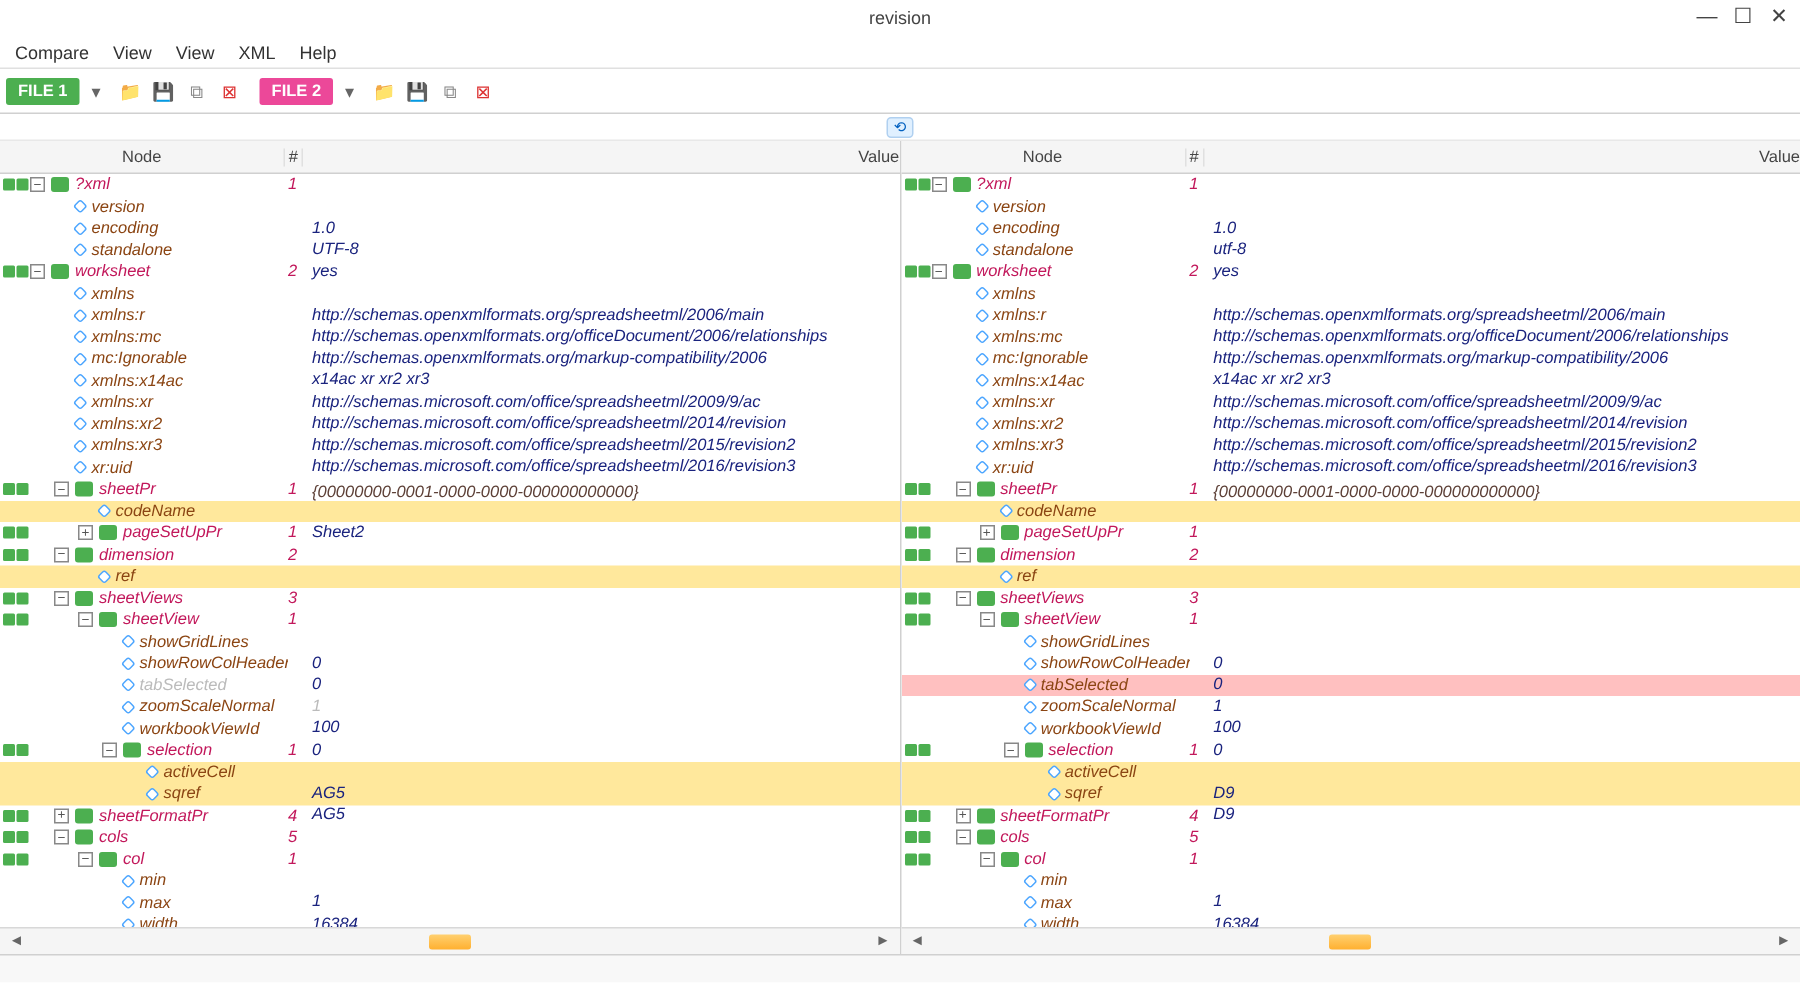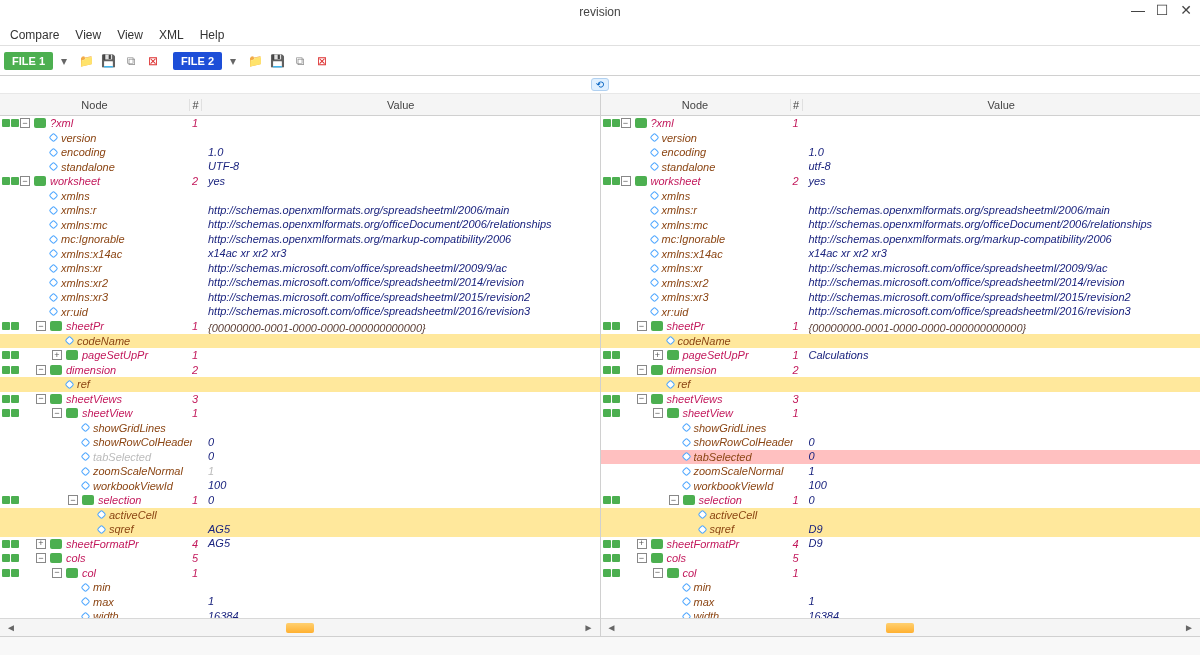--- a/index.html
+++ b/index.html
@@ -9,37 +9,37 @@
 .title-bar .title { font-size: 12px; color: #444; }
 .title-bar .win-controls { position: absolute; right: 6px; top: 2px; display: flex; gap: 8px; }
 .title-bar .win-controls span { width: 16px; text-align: center; cursor: default; color: #444; font-size: 14px; }
 
 .menu-bar { height: 22px; display: flex; align-items: center; padding: 0 10px; gap: 16px; border-bottom: 1px solid #e0e0e0; }
 .menu-bar span { font-size: 12px; color: #333; cursor: default; }
 
 .toolbar { height: 30px; display: flex; align-items: center; border-bottom: 1px solid #d0d0d0; }
 .file-badge { padding: 3px 8px; font-size: 11px; font-weight: bold; color: #fff; border-radius: 2px; margin: 0 4px; }
 .file-badge.f1 { background: #4CAF50; }
-.file-badge.f2 { background: #1d4ed8; }
+.file-badge.f2 { background: #ec4899; }
 .path-input { flex: 1; height: 20px; border: 1px solid #ccc; padding: 0 6px; font-size: 11px; color: #333; background: #fff; }
 .tb-icons { display: flex; gap: 6px; padding: 0 8px; align-items: center; }
 .tb-icons span { width: 16px; height: 16px; display: flex; align-items: center; justify-content: center; font-size: 12px; cursor: default; }
 .dropdown-caret { padding: 0 4px; color: #666; cursor: default; }
 
 .sync-bar { height: 18px; display: flex; justify-content: center; align-items: center; border-bottom: 1px solid #e8e8e8; }
 .sync-btn { background: #e0f0ff; border: 1px solid #b0d0f0; border-radius: 3px; padding: 0 4px; font-size: 10px; color: #0060c0; }
 
 .content { display: flex; height: 542px; }
 .pane { flex: 1; display: flex; flex-direction: column; border-right: 1px solid #d0d0d0; }
 .pane:last-child { border-right: none; }
 
 .col-headers { display: flex; height: 22px; background: #f5f5f5; border-bottom: 1px solid #d0d0d0; align-items: center; font-size: 11px; color: #444; font-weight: 500; }
 .col-headers .ch-node { flex: 0 0 190px; text-align: center; border-right: 1px solid #e0e0e0; }
 .col-headers .ch-num { flex: 0 0 12px; text-align: center; border-right: 1px solid #e0e0e0; }
-.col-headers .ch-val { flex: 1; text-align: center; }
+.col-headers .ch-val { flex: 1; text-align: right; }
 
 .tree { flex: 1; overflow-y: auto; font-size: 11px; }
 .row { display: flex; height: 14.5px; align-items: center; padding-left: 2px; }
 .row .gutter { flex: 0 0 18px; display: flex; gap: 1px; }
 .row .gutter span { width: 8px; height: 8px; font-size: 8px; }
 .row .tree-cell { flex: 0 0 172px; display: flex; align-items: center; white-space: nowrap; overflow: hidden; }
 .row .num-cell { flex: 0 0 12px; color: #c2185b; font-style: italic; }
 .row .val-cell { flex: 1; font-style: italic; white-space: nowrap; overflow: hidden; padding-left: 4px; }
 
 .expander { width: 10px; height: 10px; border: 1px solid #888; display: inline-flex; align-items: center; justify-content: center; font-size: 9px; line-height: 1; color: #555; margin-right: 4px; flex-shrink: 0; cursor: default; }
@@ -298,20 +298,21 @@
         </div>
         <div class="row diff">
           <div class="gutter"></div>
           <div class="tree-cell">
             <span class="indent" style="width: 32px;"></span>
             <span style="width: 14px; display: inline-block; flex-shrink: 0;"></span>
             <span class="node-icon attr-icon"></span>
             <span class="node-name attr-name">codeName</span>
           </div>
           <div class="num-cell"></div>
+          <div class="val-cell val-purple">Sheet2</div>
         </div>
         <div class="row">
           <div class="gutter">
             <span style="background:#4CAF50;border-radius:1px"></span>
             <span style="background:#4CAF50;border-radius:1px"></span>
           </div>
           <div class="tree-cell">
             <span class="indent" style="width: 32px;"></span>
             <span class="expander">+</span>
             <span class="node-icon elem-icon"></span>
@@ -728,21 +729,20 @@
         </div>
         <div class="row diff">
           <div class="gutter"></div>
           <div class="tree-cell">
             <span class="indent" style="width: 32px;"></span>
             <span style="width: 14px; display: inline-block; flex-shrink: 0;"></span>
             <span class="node-icon attr-icon"></span>
             <span class="node-name attr-name">codeName</span>
           </div>
           <div class="num-cell"></div>
-          <div class="val-cell val-purple">Calculations</div>
         </div>
         <div class="row">
           <div class="gutter">
             <span style="background:#4CAF50;border-radius:1px"></span>
             <span style="background:#4CAF50;border-radius:1px"></span>
           </div>
           <div class="tree-cell">
             <span class="indent" style="width: 32px;"></span>
             <span class="expander">+</span>
             <span class="node-icon elem-icon"></span>

